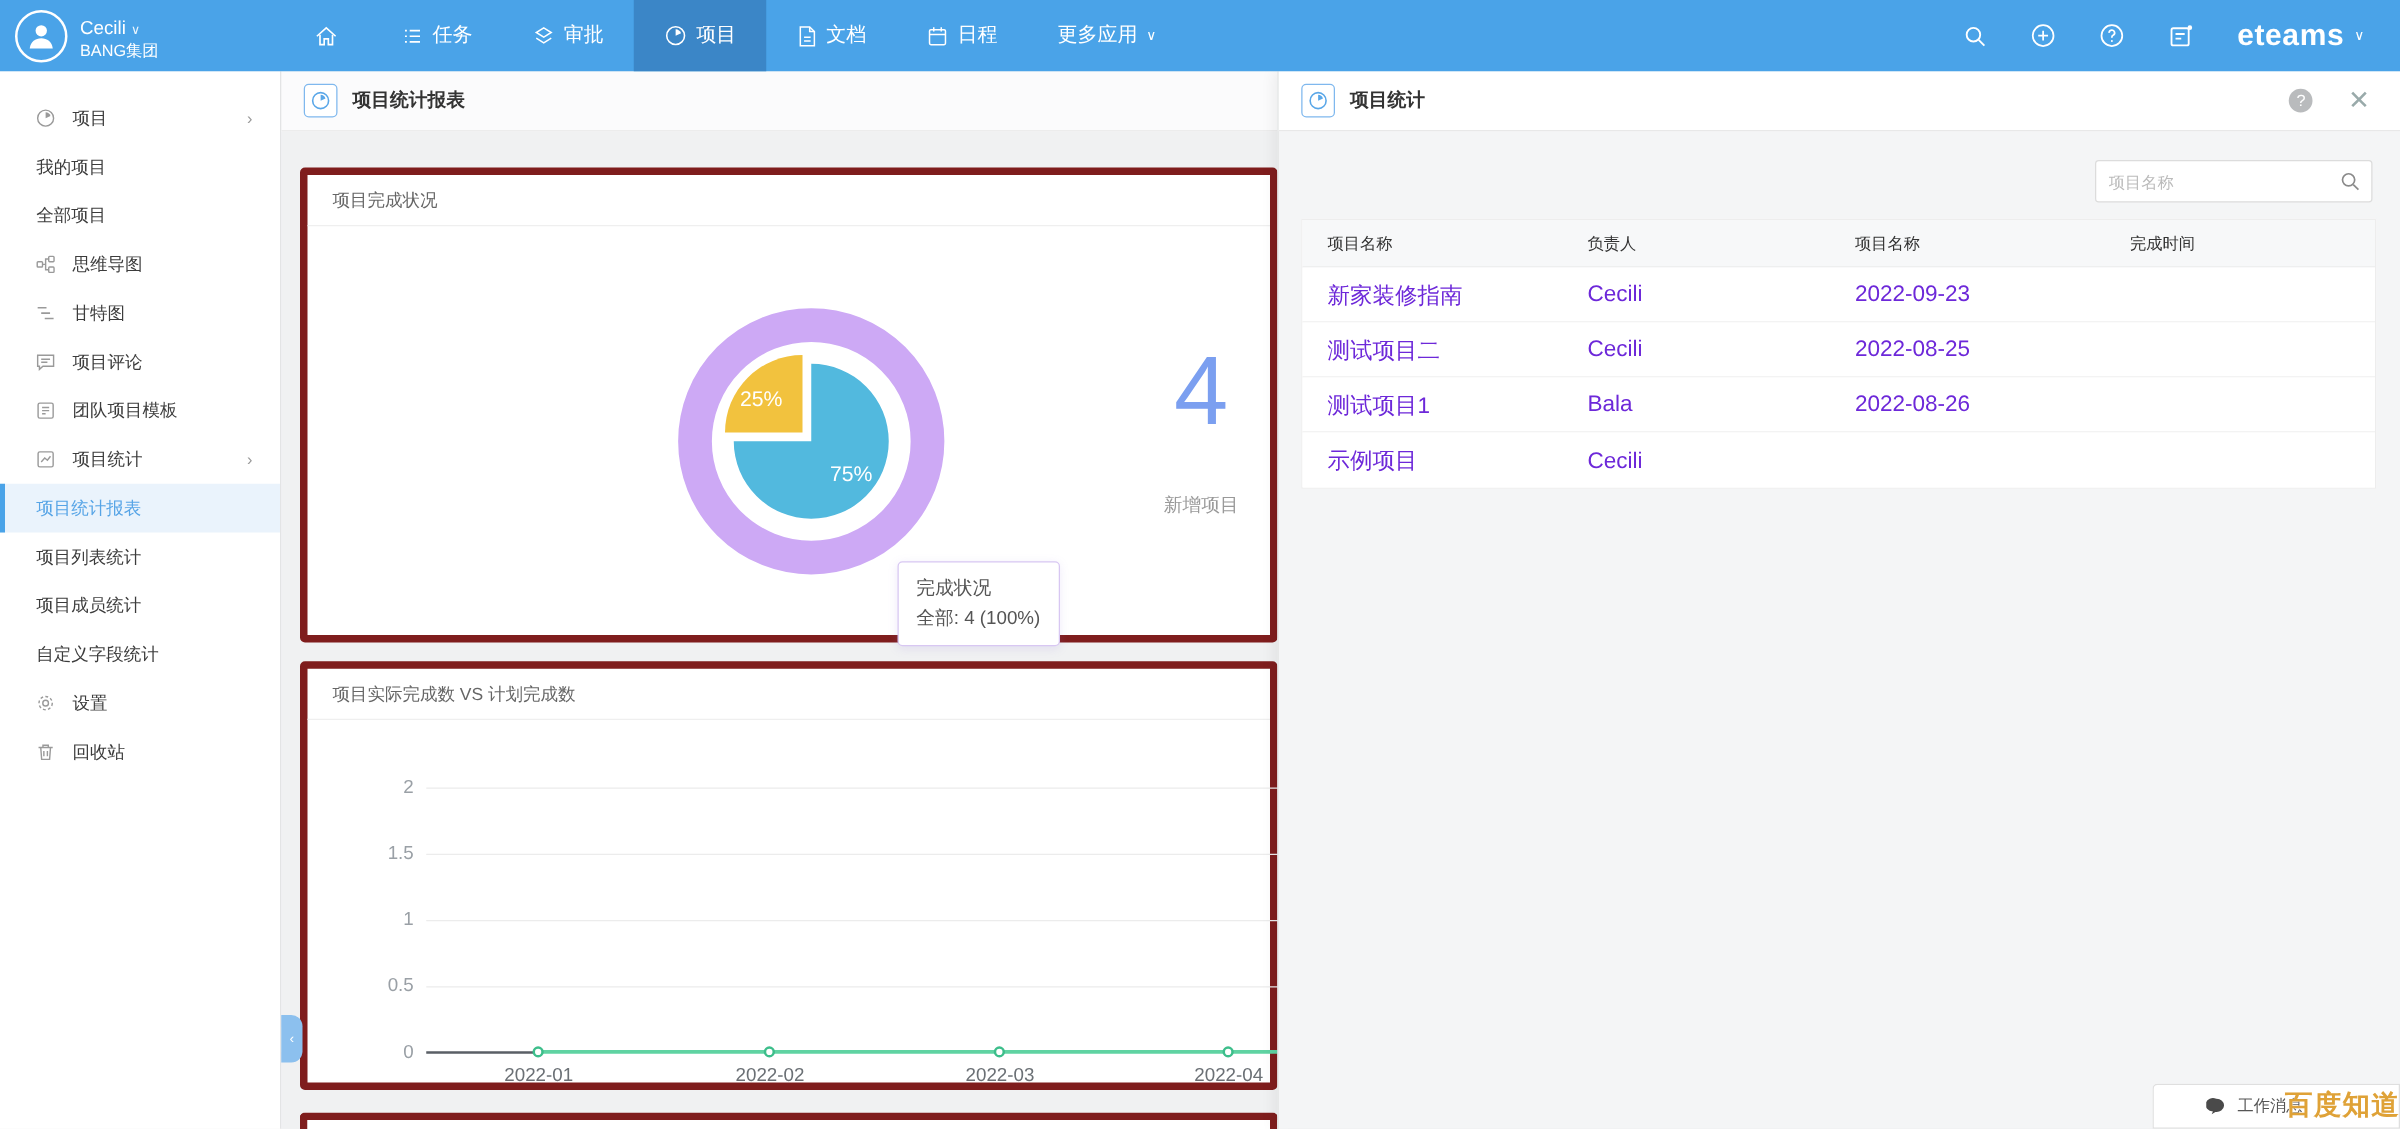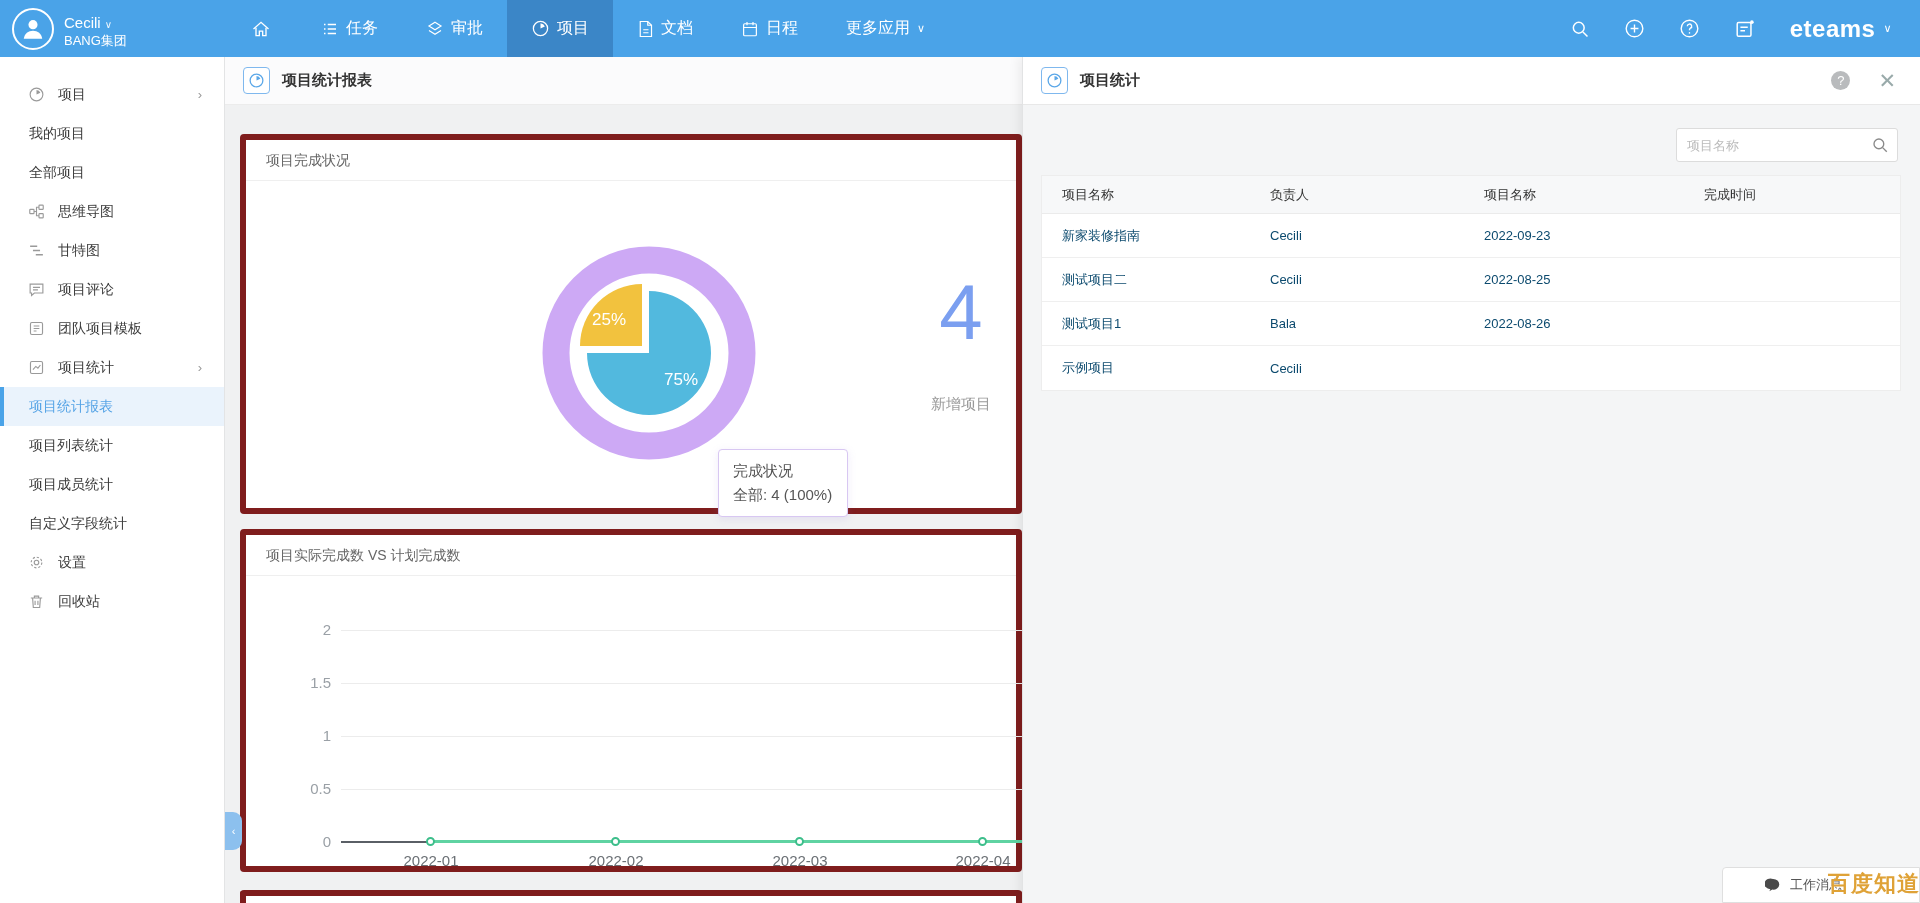--- a/index.html
+++ b/index.html
@@ -81,21 +81,21 @@
   .search-box input { width:222px; height:34px; border:1px solid #DCDCDC; border-radius:3px; background:#fff; padding:0 34px 0 10px; font-size:13px; color:#333; outline:none; font-family:"Liberation Sans", sans-serif; }
   .search-box input::placeholder { color:#BBB; }
   .search-box .mag { position:absolute; right:9px; top:8px; }
 
   .drawer-table { margin:13px 0 0 18px; width:860px; background:#fff; border:1px solid #EDEDED; }
   .t-row { display:grid; grid-template-columns:208px 214px 220px auto; align-items:center; }
   .t-head { background:#F7F8F9; height:38px; border-bottom:1px solid #EBEBEB; }
   .t-head .t-cell { color:#333; font-size:13px; }
   .t-body-row { height:44px; border-bottom:1px solid #EFEFEF; background:#fff; cursor:pointer; }
   .t-body-row:last-child { border-bottom:none; }
-  .t-cell { padding-left:20px; font-size:13px; color:#0c4a6e; white-space:nowrap; overflow:hidden; }
+  .t-cell { padding-left:20px; font-size:18px; color:#6d28d9; white-space:nowrap; overflow:hidden; }
 
   
   .msg-box { position:fixed; right:0; bottom:0; width:198px; height:36px; background:#fff; border:1px solid #DFDFDF; border-radius:4px 0 0 0; display:flex; align-items:center; padding-left:42px; gap:9px; z-index:60; }
   .msg-label { font-size:13px; color:#555; }
   .watermark { position:fixed; right:0; bottom:4px; font-size:22px; font-weight:bold; color:#DFA237; letter-spacing:1px; z-index:61; text-shadow:0 0 1px #fff; }
 </style>
 </head>
 <body>
 
 <div class="navbar">

